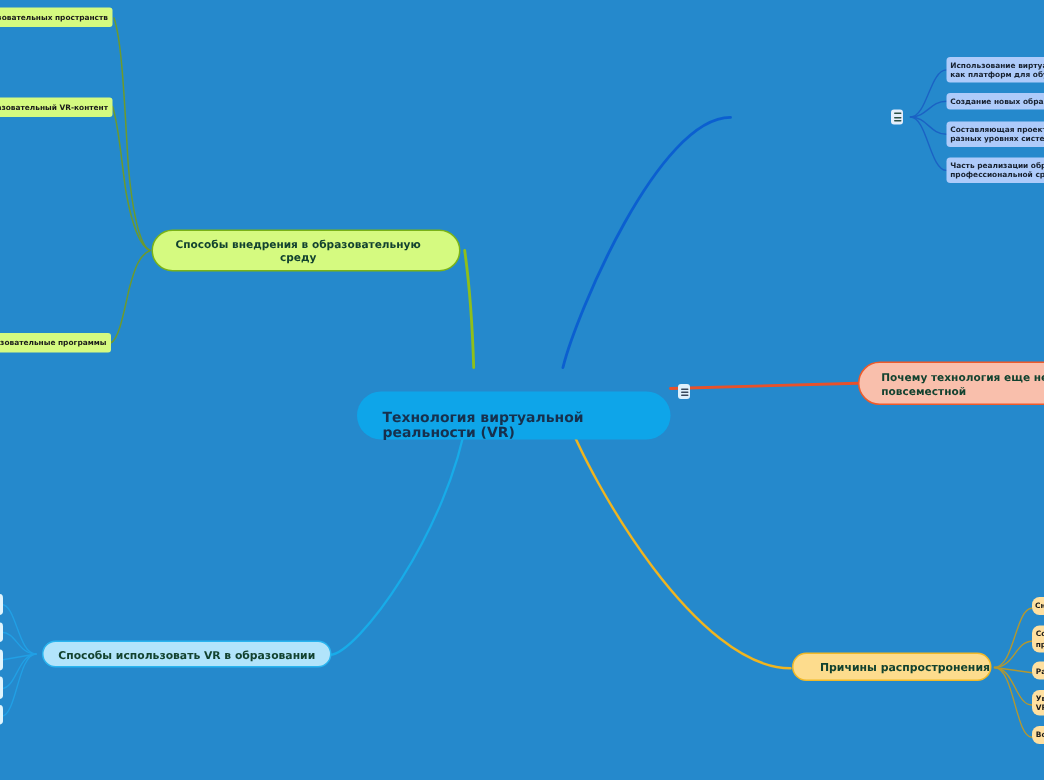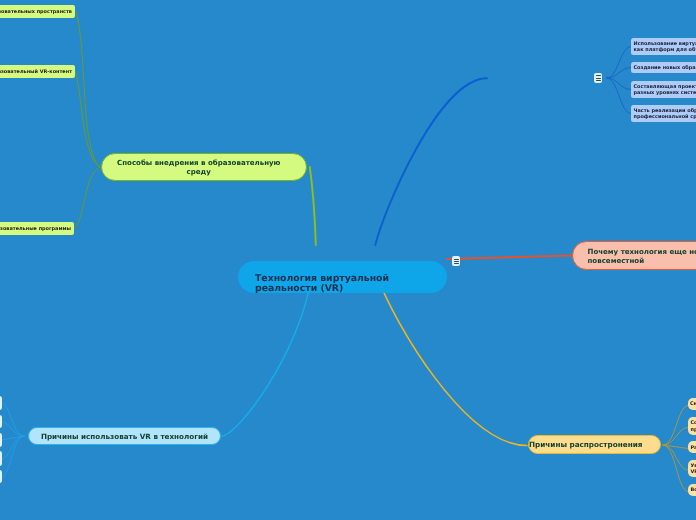--- a/index.html
+++ b/index.html
@@ -25,21 +25,21 @@
            border:1.5px solid #7ab317;font-size:7.05px;line-height:8.3px;
            padding-left:15px;padding-top:1.5px;border-radius:14px;text-align:center;}
   .b-why{left:572px;top:241px;width:190px;height:29px;background:#f9bfac;
          border:1.5px solid #ef5b2b;font-size:7.05px;line-height:9.2px;
          padding-left:14.5px;padding-top:1px;border-radius:15px;}
   .b-reasons{left:28px;top:427px;width:193px;height:18px;background:#b2e4fb;
           border:1.5px solid #29b4ef;font-size:7.2px;
           justify-content:center;border-radius:9px;}
   .b-spread{left:528px;top:435px;width:133px;height:19px;background:#fddc8d;
             border:1.5px solid #f2b927;font-size:7.25px;
-            justify-content:flex-start;border-radius:10px;}
+            justify-content:flex-end;border-radius:10px;}
 
   .leaf{position:absolute;box-sizing:border-box;font-weight:bold;
         display:flex;align-items:center;white-space:pre;font-size:4.95px;
         line-height:6.4px;color:#1a1a1a;border-radius:4px;padding:1.5px 3.5px 0;}
   .leaf-green{background:#d5fa80;border-radius:2px;}
   .leaf-blue{background:#aecbfa;color:#16202e;border-radius:2.5px;padding:1.5px 3px 0 2.5px;}
   .leaf-yellow{background:#ffe0a0;border-radius:5px;padding:1.5px 3px 0 2.5px;}
   .leaf-cyan{background:#e0f4fd;border-radius:2.5px;padding:1.5px 3px 0 3.5px;}
 
   .noteicon{position:absolute;width:8.2px;height:9.6px;border-radius:2px;
@@ -98,21 +98,21 @@
   <div class="noteicon" style="left:594px;top:73px;background:#e4eefb;">
       <i style="width:5px;background:#2b4f46"></i>
       <i style="width:5px;background:#2b4f46"></i>
       <i style="width:5px;background:#2b4f46"></i>
     </div>
 
   <div class="node b-methods"><span class="txt">Способы внедрения в образовательную
 среду</span></div>
   <div class="node b-why"><span class="txt">Почему технология еще не стала
 повсеместной</span></div>
-  <div class="node b-reasons"><span class="txt">Причины использовать VR в технологий</span></div>
+  <div class="node b-reasons"><span class="txt">Способы использовать VR в образовании</span></div>
   <div class="node b-spread"><span class="txt">Причины распростронения</span></div>
 
   <div class="leaf leaf-green" style="left:-122px;top:5.2px;width:197px;height:12.6px;justify-content:flex-end;padding-right:3px;"><span class="txt">Создание образовательных пространств</span></div>
   <div class="leaf leaf-green" style="left:-72px;top:65.2px;width:147px;height:12.6px;justify-content:flex-end;padding-right:3px;"><span class="txt">Образовательный VR-контент</span></div>
   <div class="leaf leaf-green" style="left:-67px;top:222.2px;width:141px;height:12.6px;justify-content:flex-end;padding-right:3px;"><span class="txt">Образовательные программы</span></div>
 
   <div class="leaf leaf-blue" style="left:631px;top:38px;width:170px;height:17.2px;"><span class="txt">Использование виртуальных сред
 как платформ для обучения</span></div>
   <div class="leaf leaf-blue" style="left:631px;top:61.9px;width:170px;height:11.2px;"><span class="txt">Создание новых образовательных сред</span></div>
   <div class="leaf leaf-blue" style="left:631px;top:80.9px;width:180px;height:17.2px;"><span class="txt">Составляющая проектирования на

